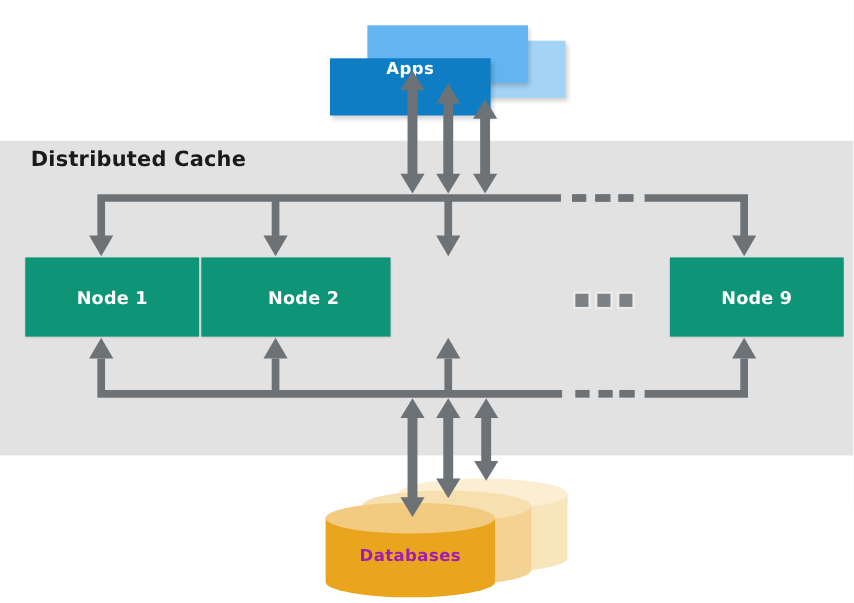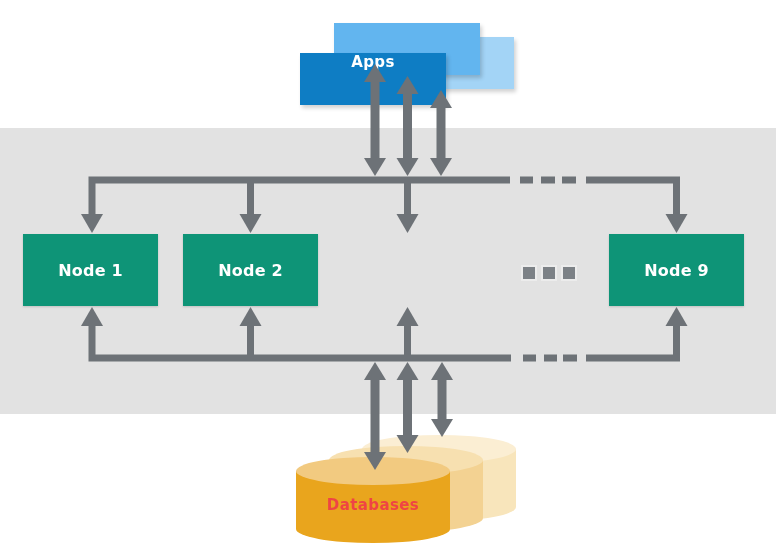--- a/index.html
+++ b/index.html
@@ -15,53 +15,54 @@
     font-size:19px;font-weight:700;color:var(--title,#1A1A1A);letter-spacing:.2px;
   }
   
   .app-card{position:absolute;width:146px;height:52px;box-shadow:2px 3px 4px rgba(0,0,0,.18);}
   .app-back{left:368px;top:37px;background:var(--app_back,#A3D4F6);z-index:1;}
   .app-middle{left:334px;top:23px;background:var(--app_middle,#62B5EF);z-index:2;}
   .app-front{left:300px;top:23px;background:var(--app_front,#0E7DC4);z-index:3;display:flex;align-items:flex-start;justify-content:center;margin-top:30px;}
   .app-front .lbl{color:#fff;font-size:15px;font-weight:700;letter-spacing:.4px;}
   
   .node{
-    position:absolute;top:234px;width:135px;height:72px;z-index:1;
+    position:absolute;top:234px;width:158px;height:72px;z-index:1;
     background:var(--node_green,#0E9477);display:flex;align-items:center;justify-content:center;
     box-shadow:0 1px 2px rgba(0,0,0,.15);
   }
   .node .lbl{color:#fff;font-size:16px;font-weight:700;letter-spacing:.2px;}
-  .n1{left:23px;} .n2{left:183px;} .n3{left:340px;} .n4{left:609px;}
+  .n1{left:23px;} .n2{left:183px;padding-left:14px;} .n3{left:340px;} .n4{left:609px;}
   
   .node-dots{position:absolute;left:523px;top:267px;z-index:1;display:flex;gap:8px;}
   .node-dots .sq{width:12px;height:12px;background:var(--dots,#7C8186);outline:2px solid rgba(255,255,255,.35);}
   
   .layer{position:absolute;left:0;top:0;z-index:5;pointer-events:none;}
   .conn{stroke:var(--arrow,#6D7277);stroke-width:7;fill:none;}
   .shaft{stroke:var(--arrow,#6D7277);stroke-width:9;fill:none;}
   .head{fill:var(--arrow,#6D7277);}
   .dash{fill:var(--arrow,#6D7277);}
   .cyl-front-body{fill:var(--db_front,#E9A51D);}
   .cyl-front-top{fill:var(--db_front_top,#F2CA80);}
   .cyl-mid-body{fill:var(--db_middle,#F3D292);}
   .cyl-mid-top{fill:var(--db_middle_top,#F7E0B0);}
   .cyl-back-body{fill:var(--db_back,#F8E5BB);}
   .cyl-back-top{fill:var(--db_back_top,#FBEED3);}
   .db-label{
     position:absolute;left:296px;top:496px;width:154px;z-index:6;text-align:center;
-    color:#ef4444;font-size:15px;font-weight:700;letter-spacing:.4px;
+    color:#a21caf;font-size:15px;font-weight:700;letter-spacing:.4px;
   }
 </style>
 </head>
 <body>
 
 <div class="stage">
 
   <div class="band"></div>
 
+  <div class="title">Distributed Cache</div>
 
   <div>
     <div class="app-card app-back"></div>
     <div class="app-card app-middle"></div>
     <div class="app-card app-front">
       <span class="lbl">Apps</span>
     </div>
   </div>
 
   <div class="node n1">

